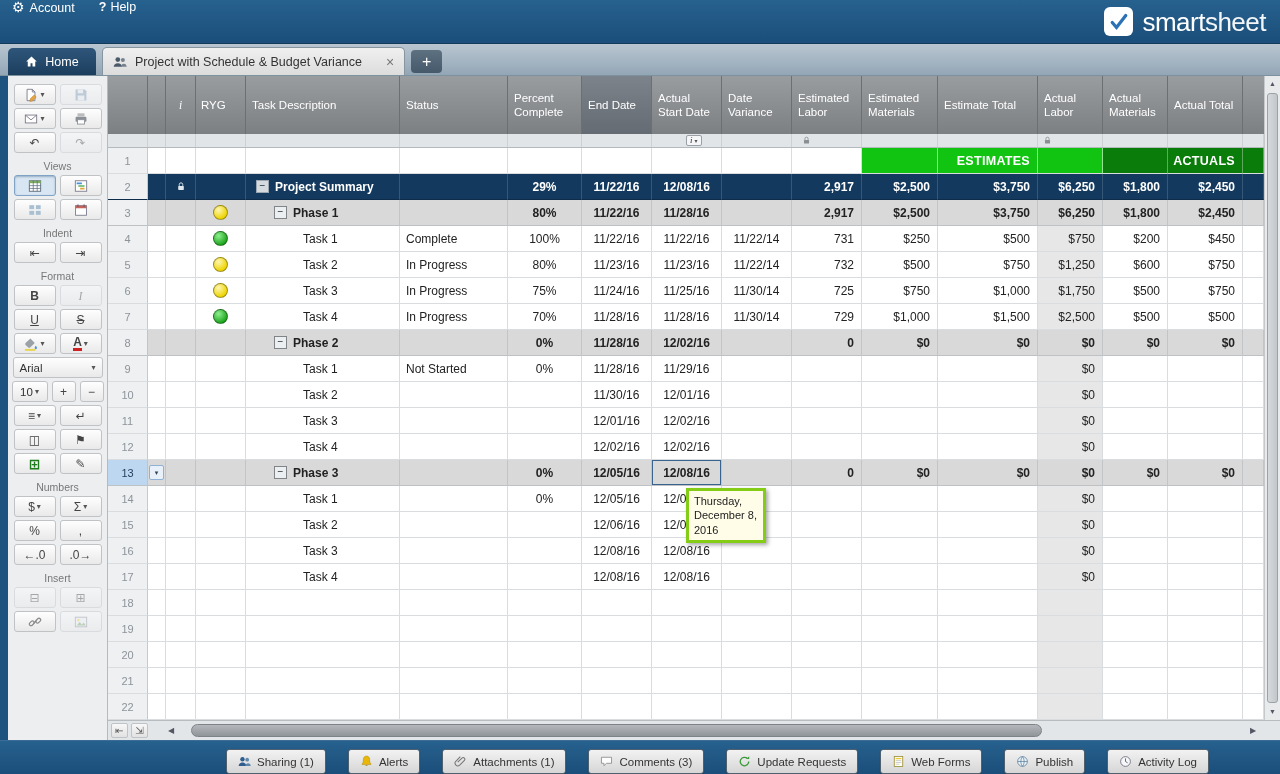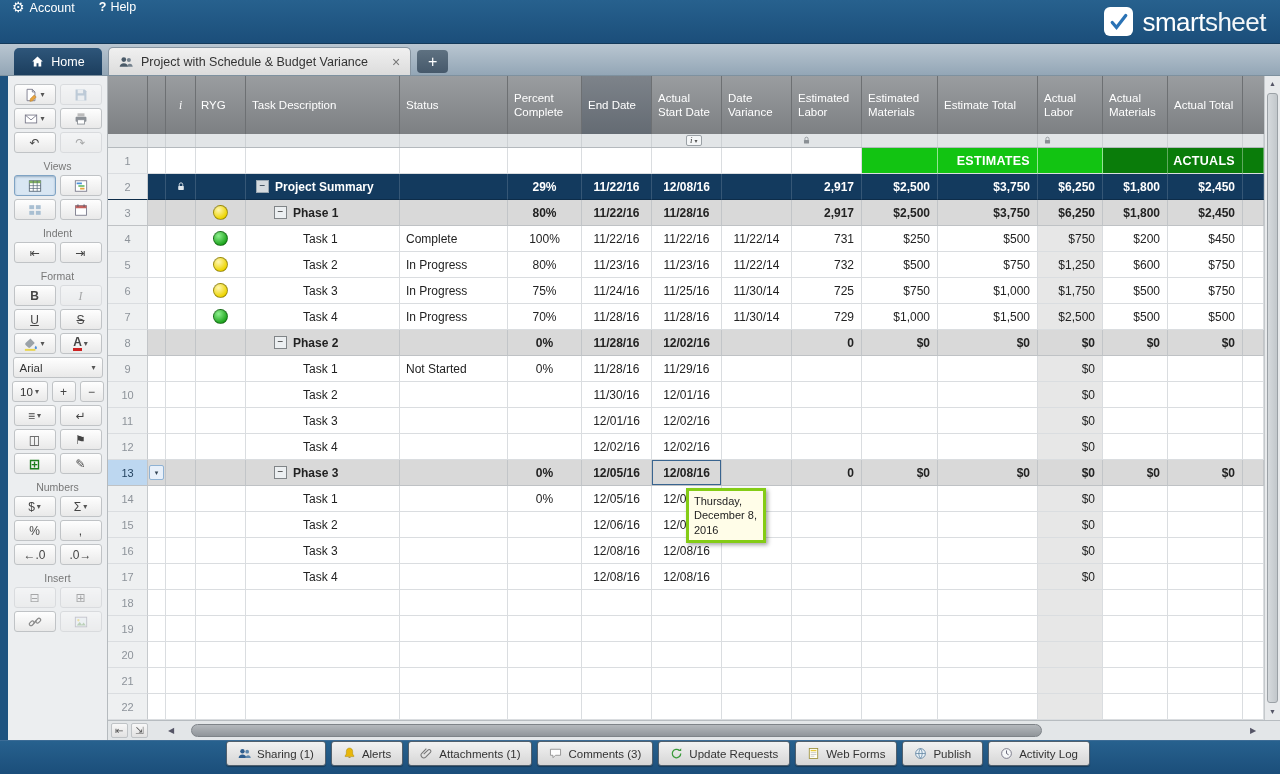--- a/index.html
+++ b/index.html
@@ -18,21 +18,21 @@
   .search-input::placeholder{color:#8aa2b5;font-style:italic}
   .search-btn{width:25px;height:22px;background:linear-gradient(#2c5f8c,#1d4a72);border:1px solid #0f2f49;border-radius:0 3px 3px 0;display:flex;align-items:center;justify-content:center;cursor:pointer;box-sizing:border-box}
   .logo{position:absolute;right:14px;top:7px;display:flex;align-items:center;gap:9px}
   .logo-check{width:29px;height:29px;background:#fff;border-radius:6px;display:flex;align-items:center;justify-content:center}
   .logo-text{font-size:26px;color:#fff;letter-spacing:-.5px;line-height:1}
   .logo-text .bold{font-weight:normal}
   .logo-text .light{font-weight:normal;opacity:.95}
 
   
   .tabbar{position:absolute;top:44px;left:0;width:1280px;height:32px;background:linear-gradient(#b9c6d1,#93a6b6);border-bottom:1px solid #7e919f;display:flex;align-items:flex-end;z-index:7;box-sizing:border-box}
-  .tab-home{margin-left:14px;height:27px;width:88px;background:linear-gradient(#2e567a,#1c3e5e);border-radius:5px 5px 0 0;color:#fff;font-size:12.5px;display:flex;align-items:center;justify-content:center;gap:7px;cursor:pointer}
+  .tab-home{margin-left:8px;height:27px;width:88px;background:linear-gradient(#2e567a,#1c3e5e);border-radius:5px 5px 0 0;color:#fff;font-size:12.5px;display:flex;align-items:center;justify-content:center;gap:7px;cursor:pointer}
   .tab-sheet{margin-left:6px;height:27px;background:linear-gradient(#f0f0f0,#dcdcdc);border:1px solid #8795a1;border-bottom:none;border-radius:5px 5px 0 0;color:#333;font-size:12.5px;display:flex;align-items:center;gap:8px;padding:0 10px;cursor:pointer}
   .tab-close{color:#777;font-size:14px;margin-left:16px;cursor:pointer}
   .tab-new{margin-left:6px;height:23px;width:31px;margin-bottom:2px;background:linear-gradient(#5e7181,#46596b);border-radius:4px;color:#fff;font-size:16px;display:flex;align-items:center;justify-content:center;cursor:pointer}
 
   
   .left-strip{position:absolute;left:0;top:76px;width:8px;height:664px;background:#1e5380}
   .toolbar{position:absolute;left:8px;top:76px;width:100px;height:664px;background:#eceef0;border-right:1px solid #b5babe;padding-top:5px;box-sizing:border-box;overflow:hidden}
   .tb-row{display:flex;justify-content:center;gap:4px;margin:3px 0}
   .tb-btn{width:42px;height:21px;background:linear-gradient(#fefefe,#e9e9e9);border:1px solid #c0c3c6;border-radius:3px;display:flex;align-items:center;justify-content:center;gap:2px;font-size:12px;color:#444;box-sizing:border-box;cursor:pointer}
   .tb-btn .icon svg{width:14px;height:14px}
@@ -112,21 +112,21 @@
   .vs-thumb{position:absolute;left:2px;right:2px;top:17px;bottom:17px;background:linear-gradient(90deg,#d6dadd,#c2c7cb);border:1px solid #9ba1a6;border-radius:3px;cursor:pointer}
   .hscroll{position:absolute;left:0;right:0;bottom:0;height:20px;background:#e3e6e8;border-top:1px solid #b7bcc0;display:flex;align-items:center;z-index:6;box-sizing:border-box}
   .hs-iconbtn{width:17px;height:15px;display:flex;align-items:center;justify-content:center;font-size:10px;color:#555;background:linear-gradient(#f8f8f8,#e2e2e2);border:1px solid #bfc3c6;border-radius:2px;margin-left:3px;cursor:pointer;box-sizing:border-box}
   .hs-arrow{width:18px;height:19px;display:flex;align-items:center;justify-content:center;font-size:8px;color:#556;cursor:pointer}
   .hs-arrow.left{margin-left:14px}
   .hs-track{flex:1;height:19px;position:relative}
   .hs-thumb{position:absolute;left:1%;top:3px;width:80%;height:13px;background:linear-gradient(#b4b8bc,#90959a);border:1px solid #7e8388;border-radius:7px;cursor:pointer;box-sizing:border-box}
   .hs-corner{width:18px}
 
   
-  .bottombar{position:absolute;left:0;top:740px;width:1280px;height:34px;background:linear-gradient(#27618e,#1b4e7a);border-top:1px solid #3c6c96;display:flex;align-items:flex-start;padding-left:226px;box-sizing:border-box;gap:5px;z-index:8}
+  .bottombar{position:absolute;left:0;top:740px;width:1280px;height:34px;background:linear-gradient(#27618e,#1b4e7a);border-top:1px solid #3c6c96;display:flex;align-items:flex-end;padding-left:226px;box-sizing:border-box;gap:22px;z-index:8}
   .bb-tab{height:23px;background:linear-gradient(#f2f2f2,#d6d6d6);border:1px solid #51606d;border-radius:3px;display:flex;align-items:center;gap:6px;padding:0 11px;font-size:11.5px;color:#333;box-shadow:0 1px 1px rgba(0,0,0,.3);cursor:pointer;white-space:nowrap}
   .bb-tab .icon svg{width:13px;height:13px}
 </style>
 </head>
 <body>
 
 <div class="app">
 
   <div class="topbar">
     <div class="tb-account">

